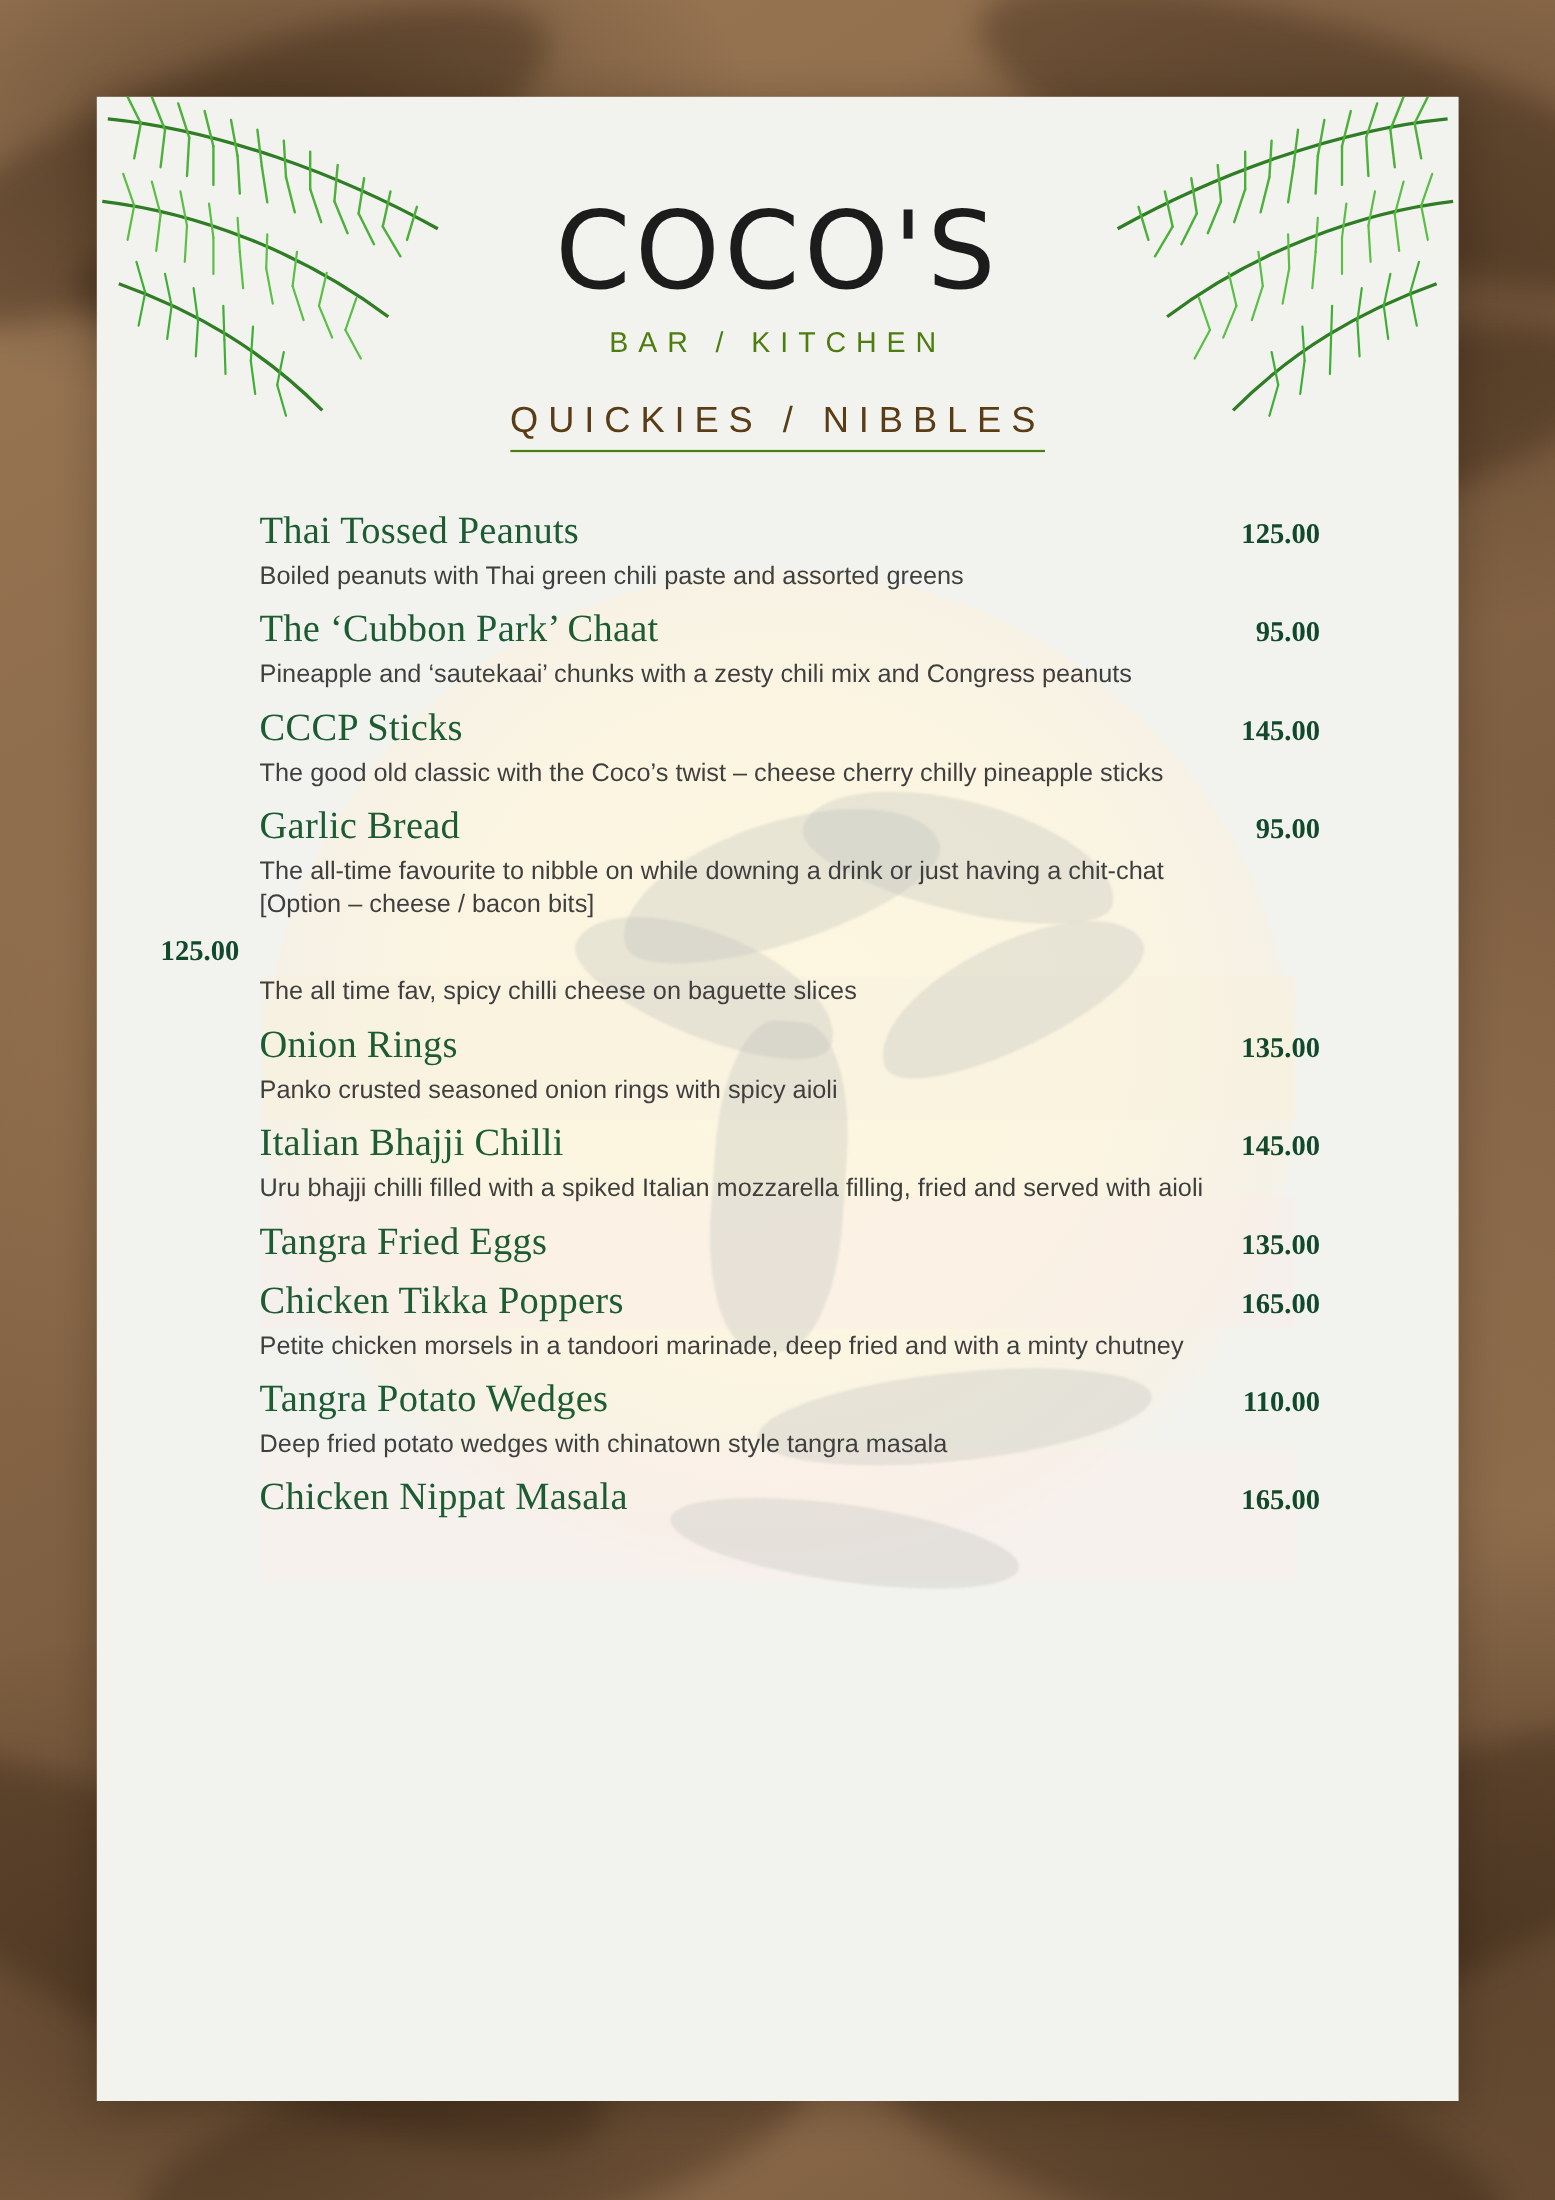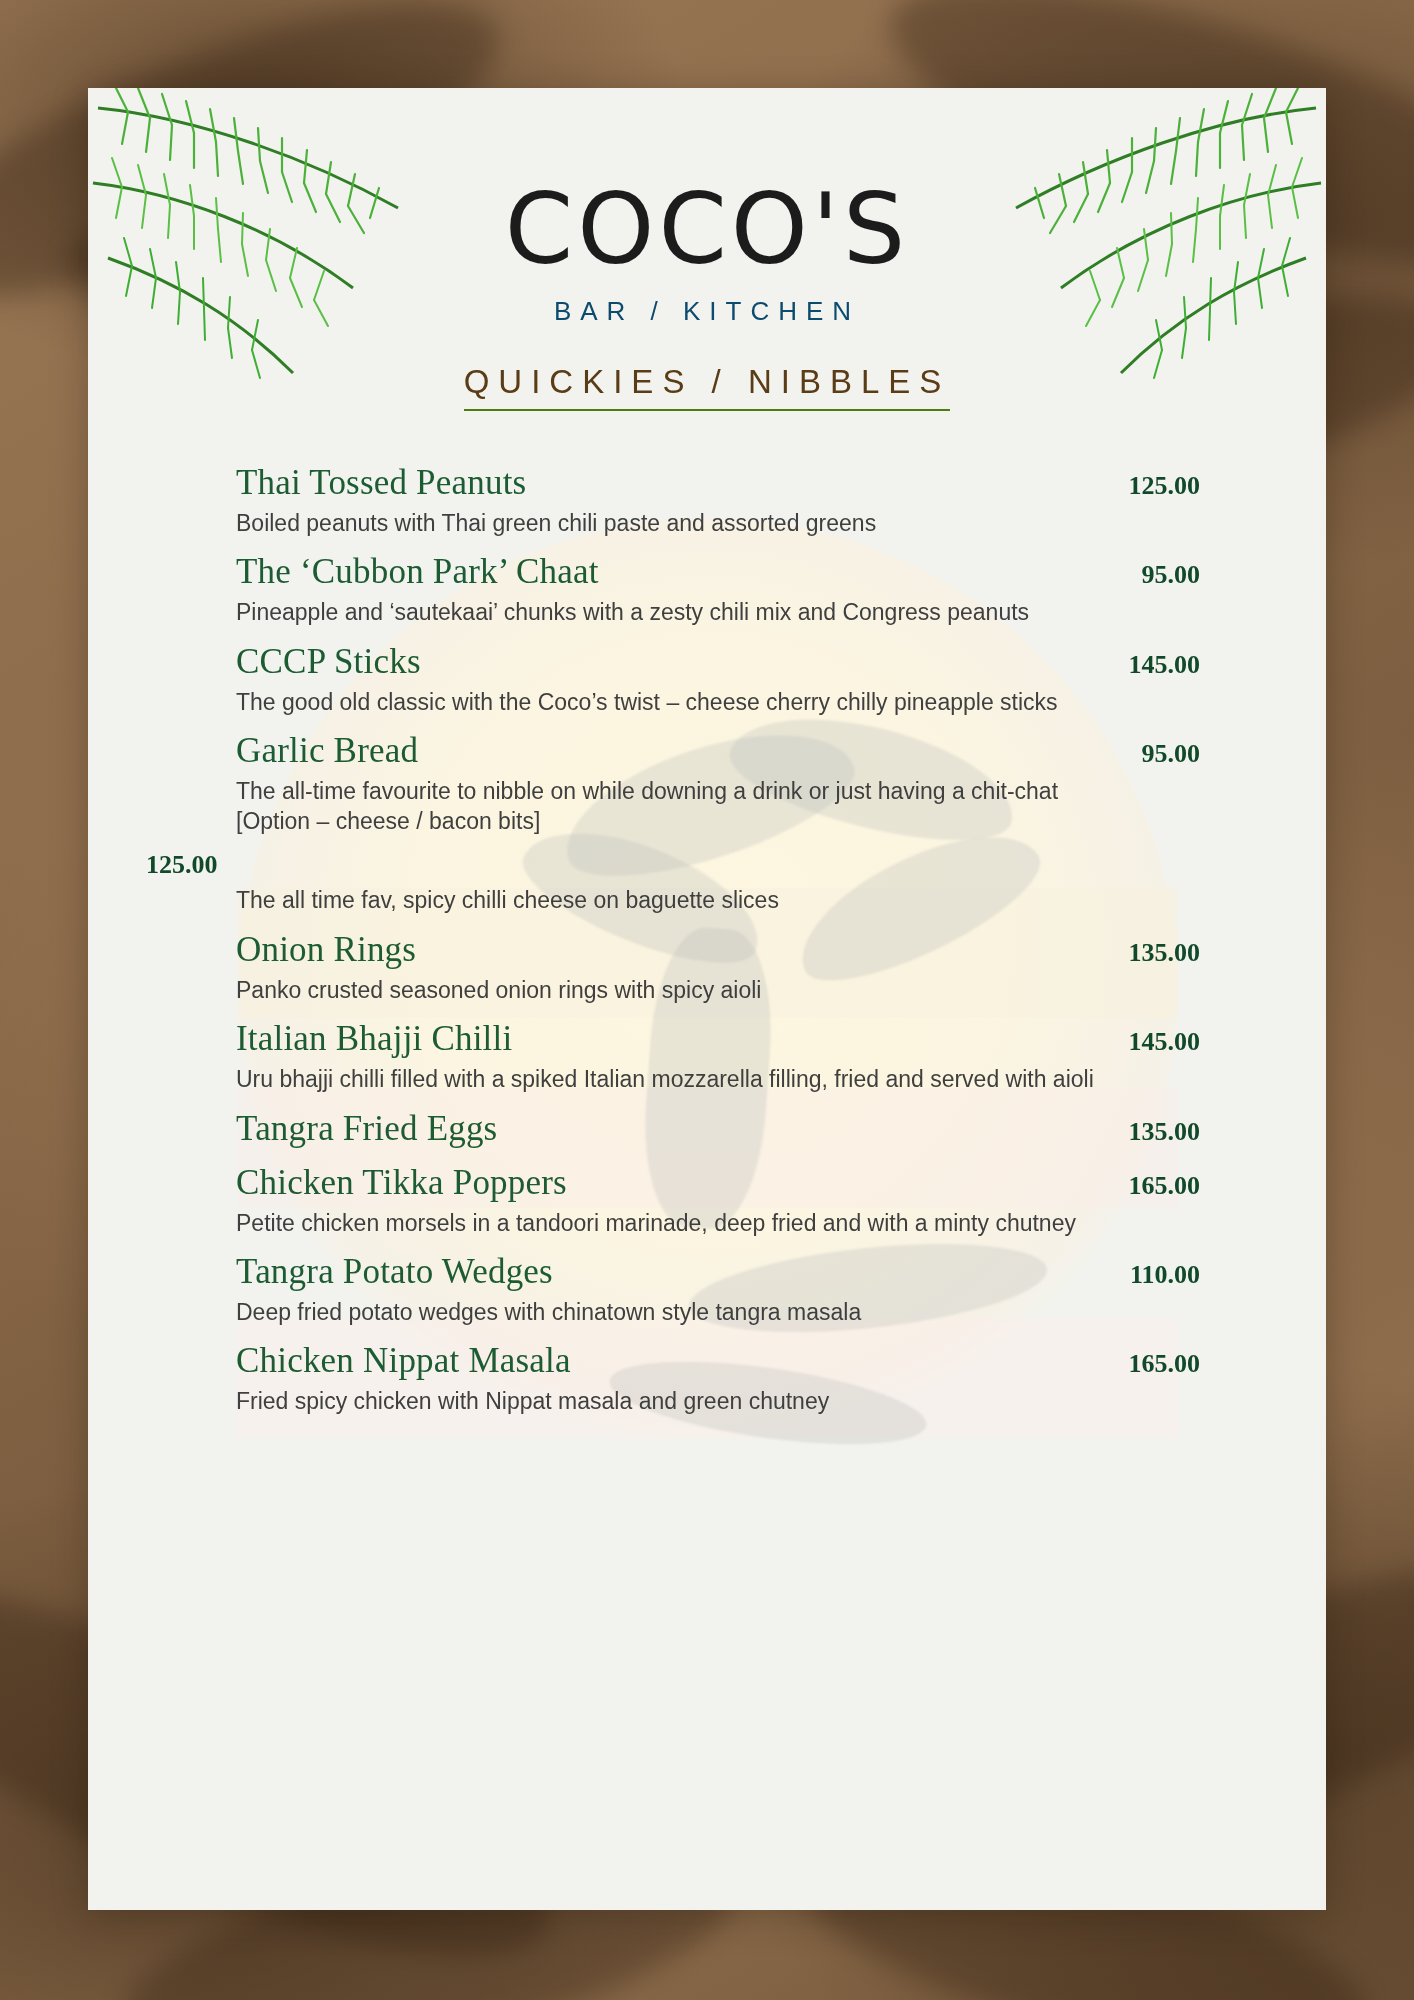--- a/index.html
+++ b/index.html
@@ -104,21 +104,21 @@
     letter-spacing: 4px;
     color: #1c1c1c;
     line-height: 1;
     font-weight: 400;
   }
   .brand-sub {
     margin-top: 18px;
     font-family: "Liberation Sans", sans-serif;
     font-size: 26px;
     letter-spacing: 9px;
-    color: #0c4a6e;
+    color: #4d7c0f;
   }
   .section-title {
     margin-top: 36px;
     display: inline-block;
     font-family: "Liberation Sans", sans-serif;
     font-size: 33px;
     letter-spacing: 9px;
     color: #5a3c16;
     border-bottom: 2px solid #4d7c0f;
     padding-bottom: 8px;
@@ -401,17 +401,16 @@
           <div class="item-name">Tangra Potato Wedges</div>
           <div class="item-price">110.00</div>
         </div>
         <div class="item-desc">Deep fried potato wedges with chinatown style tangra masala</div>
       </div>
       <div class="item">
         <div class="item-head">
           <div class="item-name">Chicken Nippat Masala</div>
           <div class="item-price">165.00</div>
         </div>
-        <div class="item-desc">Fried spicy chicken with Nippat masala and green chutney</div>
       </div>
     </div>
 
 </div>
 
 </body></html>

